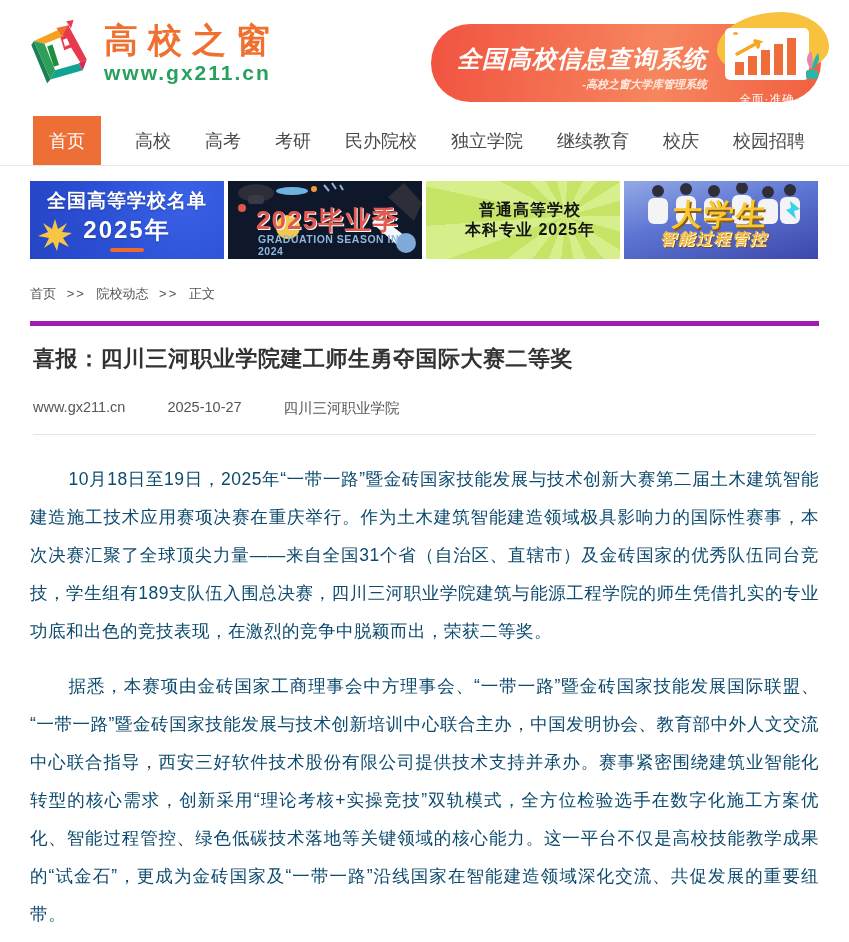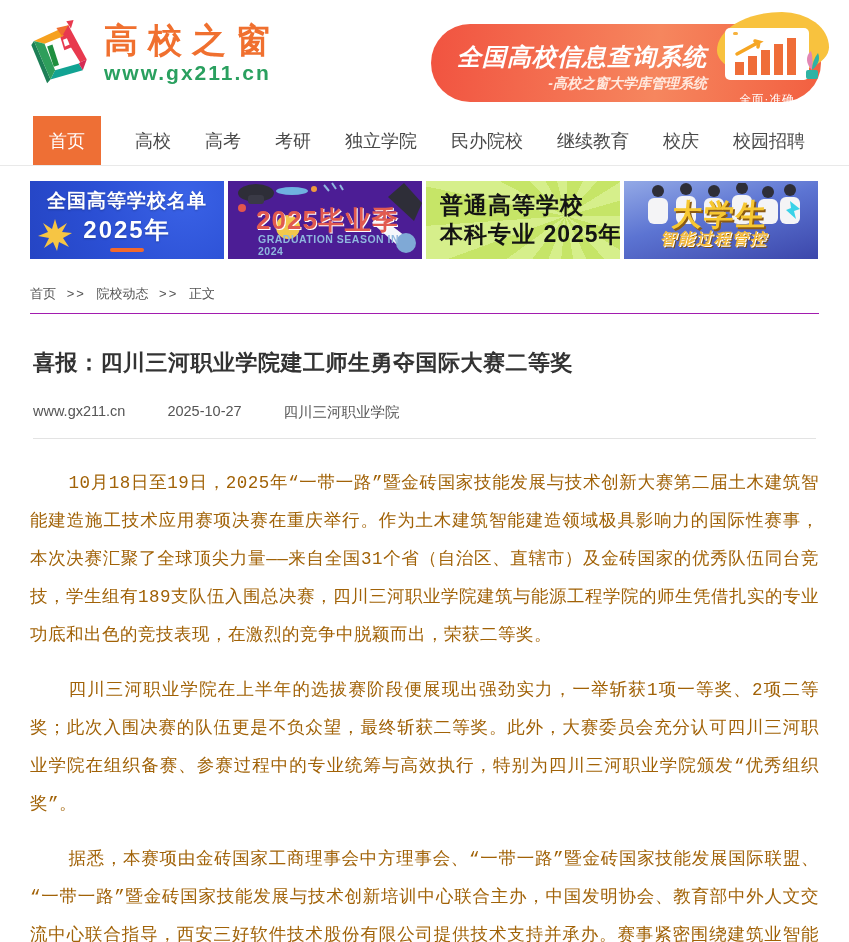--- a/index.html
+++ b/index.html
@@ -13,21 +13,21 @@
   .logo-mark { width:66px; height:66px; flex:0 0 auto; }
   .logo-texts { display:flex; flex-direction:column; }
   .logo-title { font-size:34px; font-weight:bold; color:#f0702f; letter-spacing:10px; line-height:1.15; }
   .logo-site { font-size:21px; font-weight:bold; color:#2aa05f; letter-spacing:2px; }
 
   .promo-banner { position:relative; width:390px; height:78px; margin-top:4px; border-radius:40px;
     background:linear-gradient(95deg,#f15340 0%,#f6865e 58%,#f25f40 100%);
     display:flex; align-items:center; padding:8px 16px 0 26px; cursor:pointer; overflow:visible; }
   .promo-texts { display:flex; flex-direction:column; align-items:flex-end; }
   .promo-title { font-size:24px; font-weight:900; font-style:italic; color:#fff; letter-spacing:1px; white-space:nowrap; }
-  .promo-subtitle { font-size:14px; font-weight:bold; font-style:italic; color:#ffe9df; margin-top:2px; }
+  .promo-subtitle { font-size:11px; font-weight:bold; font-style:italic; color:#ffe9df; margin-top:2px; }
   .promo-chart-wrap { position:relative; margin-left:18px; width:104px; display:flex; flex-direction:column; align-items:center; }
   .promo-blob { position:absolute; top:-16px; left:-8px; width:112px; height:64px; background:#f8c23e;
     border-radius:58% 42% 55% 45% / 60% 55% 45% 40%; }
   .promo-chart { position:relative; z-index:1; }
   .promo-tagline { position:relative; z-index:1; font-size:11.5px; color:#fff; margin-top:8px; letter-spacing:1px; }
   .promo-plant { position:absolute; right:-4px; top:24px; z-index:1; }
 
   
   .nav { display:flex; align-items:stretch; height:50px; padding-left:33px; border-bottom:1px solid #e9e9e9; white-space:nowrap; }
   .nav-item { line-height:50px; font-size:18px; color:#4a4a4a; margin-right:34px; cursor:pointer; flex:0 0 auto; }
@@ -37,50 +37,50 @@
   .ad-row { display:flex; gap:4px; padding:15px 0 0 30px; }
   .ad { position:relative; width:194px; height:78px; overflow:hidden; cursor:pointer; flex:0 0 auto; }
 
   .ad-1 { background:radial-gradient(circle at 80% 20%, #3a62e6 0%, #2b4fd4 55%, #2545c4 100%);
     display:flex; flex-direction:column; align-items:center; justify-content:center; }
   .ad-1 .l1 { color:#fff; font-size:19px; font-weight:bold; letter-spacing:1px; text-shadow:0 1px 2px rgba(0,0,0,.25); }
   .ad-1 .l2 { color:#fff; font-size:24px; font-weight:bold; letter-spacing:2px; text-shadow:0 1px 2px rgba(0,0,0,.25); }
   .ad-1 .underline { width:34px; height:4px; background:#f2692c; border-radius:2px; margin-top:2px; }
   .ad-1 .star { position:absolute; left:8px; bottom:4px; }
 
-  .ad-2 { background:#4c1d95; }
+  .ad-2 { background:#0f172a; }
   .ad-2 .deco { position:absolute; inset:0; }
   .ad-2 .t1 { position:absolute; left:28px; top:22px; font-size:26px; font-weight:900; color:#e15a50;
     letter-spacing:1px; text-shadow:1px 1px 0 #fff; white-space:nowrap; }
   .ad-2 .t2 { position:absolute; left:30px; top:52px; font-size:10.5px; font-weight:bold; color:#8fb7de; letter-spacing:.5px; }
 
   .ad-3 { background:repeating-conic-gradient(from 10deg at 72% 45%, #c6e567 0deg 16deg, #d6ef8b 16deg 32deg);
     display:flex; flex-direction:column; justify-content:center; padding-left:14px; }
-  .ad-3 .l1, .ad-3 .l2 { font-size:23px; font-weight:900; color:#141414; letter-spacing:1px; line-height:1.25; white-space:nowrap; }
+  .ad-3 .l1, .ad-3 .l2 { font-size:16px; font-weight:900; color:#141414; letter-spacing:1px; line-height:1.25; white-space:nowrap;text-align:center; }
 
   .ad-4 { background:linear-gradient(165deg,#93a9e6 0%,#5c74d2 45%,#3c47ab 100%); }
   .ad-4 .figures { position:absolute; top:2px; left:18px; }
   .ad-4 .t1 { position:absolute; left:48px; top:14px; font-size:30px; font-weight:900; color:#f7c832;
     text-shadow:2px 2px 0 #8a5a14; letter-spacing:2px; transform:skewX(-6deg); }
   .ad-4 .t2 { position:absolute; left:36px; top:48px; font-size:16px; font-weight:900; font-style:italic;
     color:#f3b93a; text-shadow:1px 1px 0 #fff, 2px 2px 0 #7a4f12; letter-spacing:2px; white-space:nowrap; }
 
   
   .breadcrumb { padding:26px 30px 0; font-size:13px; color:#555; }
   .breadcrumb .sep { margin:0 7px; color:#555; letter-spacing:2px; }
   .breadcrumb .crumb { cursor:pointer; }
 
   
-  .article-head { margin:10px 30px 0; border-top:1px solid #a21caf; padding:34px 3px 0; }
+  .article-head { margin:18px 30px 0; border-top:5px solid #a21caf; padding:18px 3px 0; }
   .article-title { font-size:22px; font-weight:600; color:#333; letter-spacing:.5px; }
   .article-meta { display:flex; gap:42px; margin-top:25px; padding-bottom:16px; font-size:14.5px; color:#555;
     border-bottom:1px solid #e3e3e3; }
   .article-body { padding:25px 30px 0; }
-  .article-body p { font-size:17.5px; color:#a16207; line-height:38px; text-align:justify; text-indent:2.2em;
-    letter-spacing:.5px; margin-bottom:17px;font-family:Liberation Mono, monospace; }
+  .article-body p { font-size:17.5px; color:#0c4a6e; line-height:38px; text-align:justify; text-indent:2.2em;
+    letter-spacing:.5px; margin-bottom:17px; }
 </style>
 </head>
 <body>
 
 <div class="page">
 
   <div class="header">
     <div class="logo-group">
       <span class="logo-mark">
         <svg width="66" height="66" viewBox="0 0 100 100">
@@ -133,22 +133,22 @@
         </svg>
       </span>
     </div>
   </div>
 
   <div class="nav">
     <span class="nav-item active">首页</span>
     <span class="nav-item">高校</span>
     <span class="nav-item">高考</span>
     <span class="nav-item">考研</span>
+    <span class="nav-item">民办院校</span>
     <span class="nav-item">独立学院</span>
-    <span class="nav-item">民办院校</span>
     <span class="nav-item">继续教育</span>
     <span class="nav-item">校庆</span>
     <span class="nav-item">校园招聘</span>
   </div>
 
   <div class="ad-row">
 
     <div class="ad ad-1">
       <span class="l1">全国高等学校名单</span>
       <span class="l2">2025年</span>
@@ -223,17 +223,16 @@
     <div class="article-title">喜报：四川三河职业学院建工师生勇夺国际大赛二等奖</div>
     <div class="article-meta">
       <span>www.gx211.cn</span>
       <span>2025-10-27</span>
       <span>四川三河职业学院</span>
     </div>
   </div>
 
   <div class="article-body">
     <p>10月18日至19日，2025年“一带一路”暨金砖国家技能发展与技术创新大赛第二届土木建筑智能建造施工技术应用赛项决赛在重庆举行。作为土木建筑智能建造领域极具影响力的国际性赛事，本次决赛汇聚了全球顶尖力量——来自全国31个省（自治区、直辖市）及金砖国家的优秀队伍同台竞技，学生组有189支队伍入围总决赛，四川三河职业学院建筑与能源工程学院的师生凭借扎实的专业功底和出色的竞技表现，在激烈的竞争中脱颖而出，荣获二等奖。</p>
-    <p>四川三河职业学院在上半年的选拔赛阶段便展现出强劲实力，一举斩获1项一等奖、2项二等奖；此次入围决赛的队伍更是不负众望，最终斩获二等奖。此外，大赛委员会充分认可四川三河职业学院在组织备赛、参赛过程中的专业统筹与高效执行，特别为四川三河职业学院颁发“优秀组织奖”。</p>
     <p>据悉，本赛项由金砖国家工商理事会中方理事会、“一带一路”暨金砖国家技能发展国际联盟、“一带一路”暨金砖国家技能发展与技术创新培训中心联合主办，中国发明协会、教育部中外人文交流中心联合指导，西安三好软件技术股份有限公司提供技术支持并承办。赛事紧密围绕建筑业智能化转型的核心需求，创新采用“理论考核+实操竞技”双轨模式，全方位检验选手在数字化施工方案优化、智能过程管控、绿色低碳技术落地等关键领域的核心能力。这一平台不仅是高校技能教学成果的“试金石”，更成为金砖国家及“一带一路”沿线国家在智能建造领域深化交流、共促发展的重要纽带。</p>
   </div>
 
 </div>
 
 </body></html>

